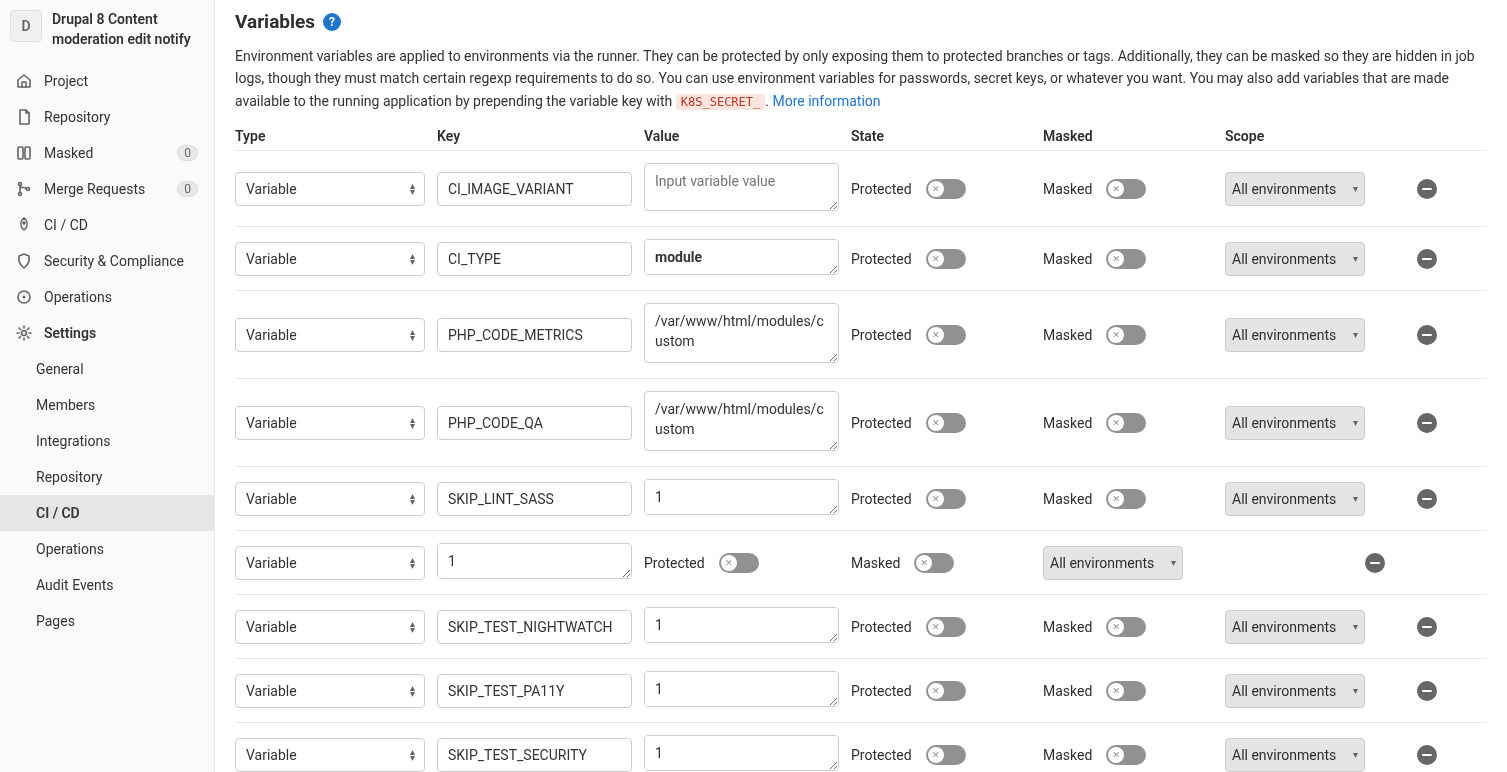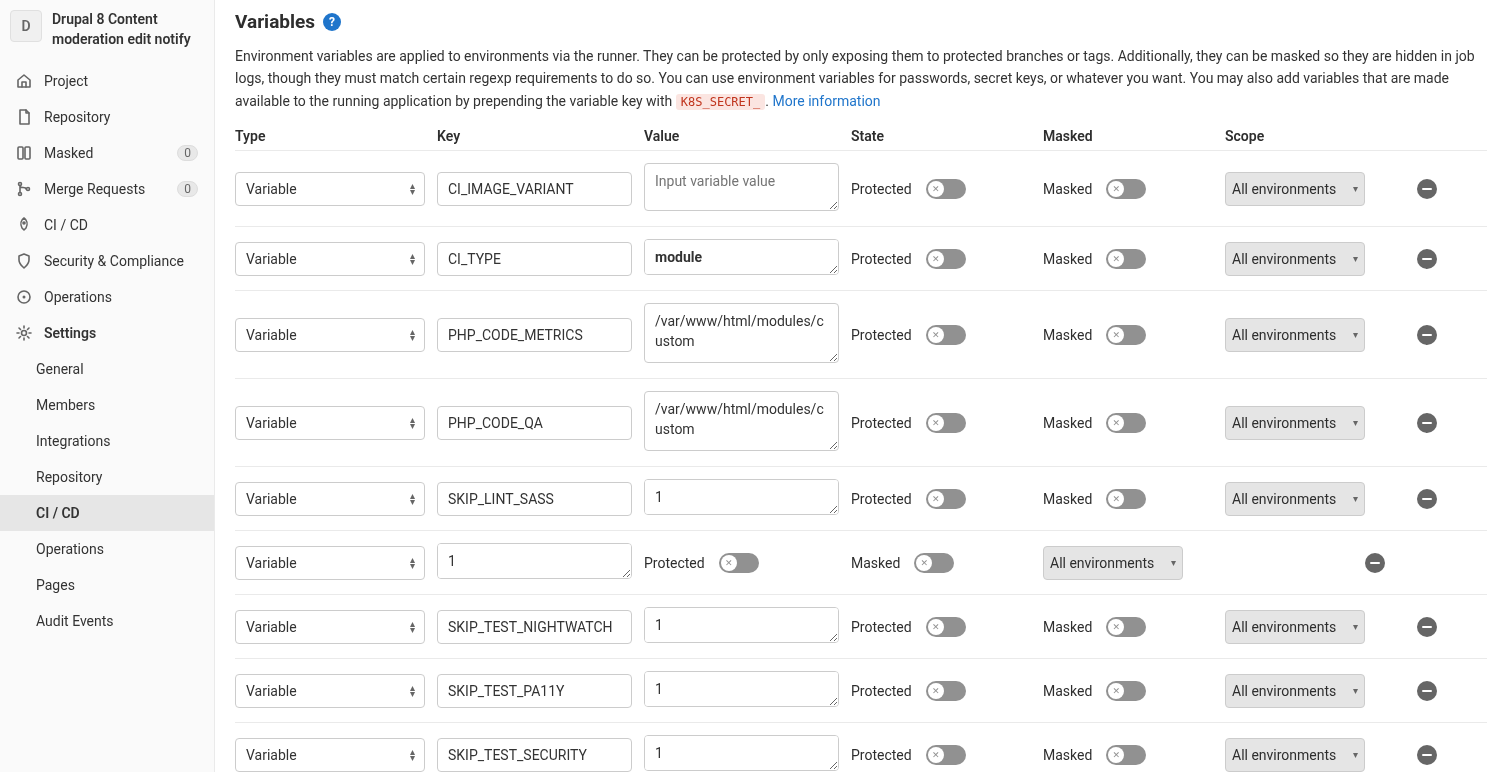--- a/index.html
+++ b/index.html
@@ -125,22 +125,22 @@
         </span>
         <span class="nav-label">Settings</span>
       </div>
       <div class="sub-items">
         <div class="sub-item">General</div>
         <div class="sub-item">Members</div>
         <div class="sub-item">Integrations</div>
         <div class="sub-item">Repository</div>
         <div class="sub-item active">CI / CD</div>
         <div class="sub-item">Operations</div>
+        <div class="sub-item">Audit Events</div>
         <div class="sub-item">Pages</div>
-        <div class="sub-item">Audit Events</div>
       </div>
     </div>
 </div>
 
 <div class="main">
   <h2>
     <span>Variables</span>
     <span class="help-icon">?</span>
   </h2>
   <p class="description">

